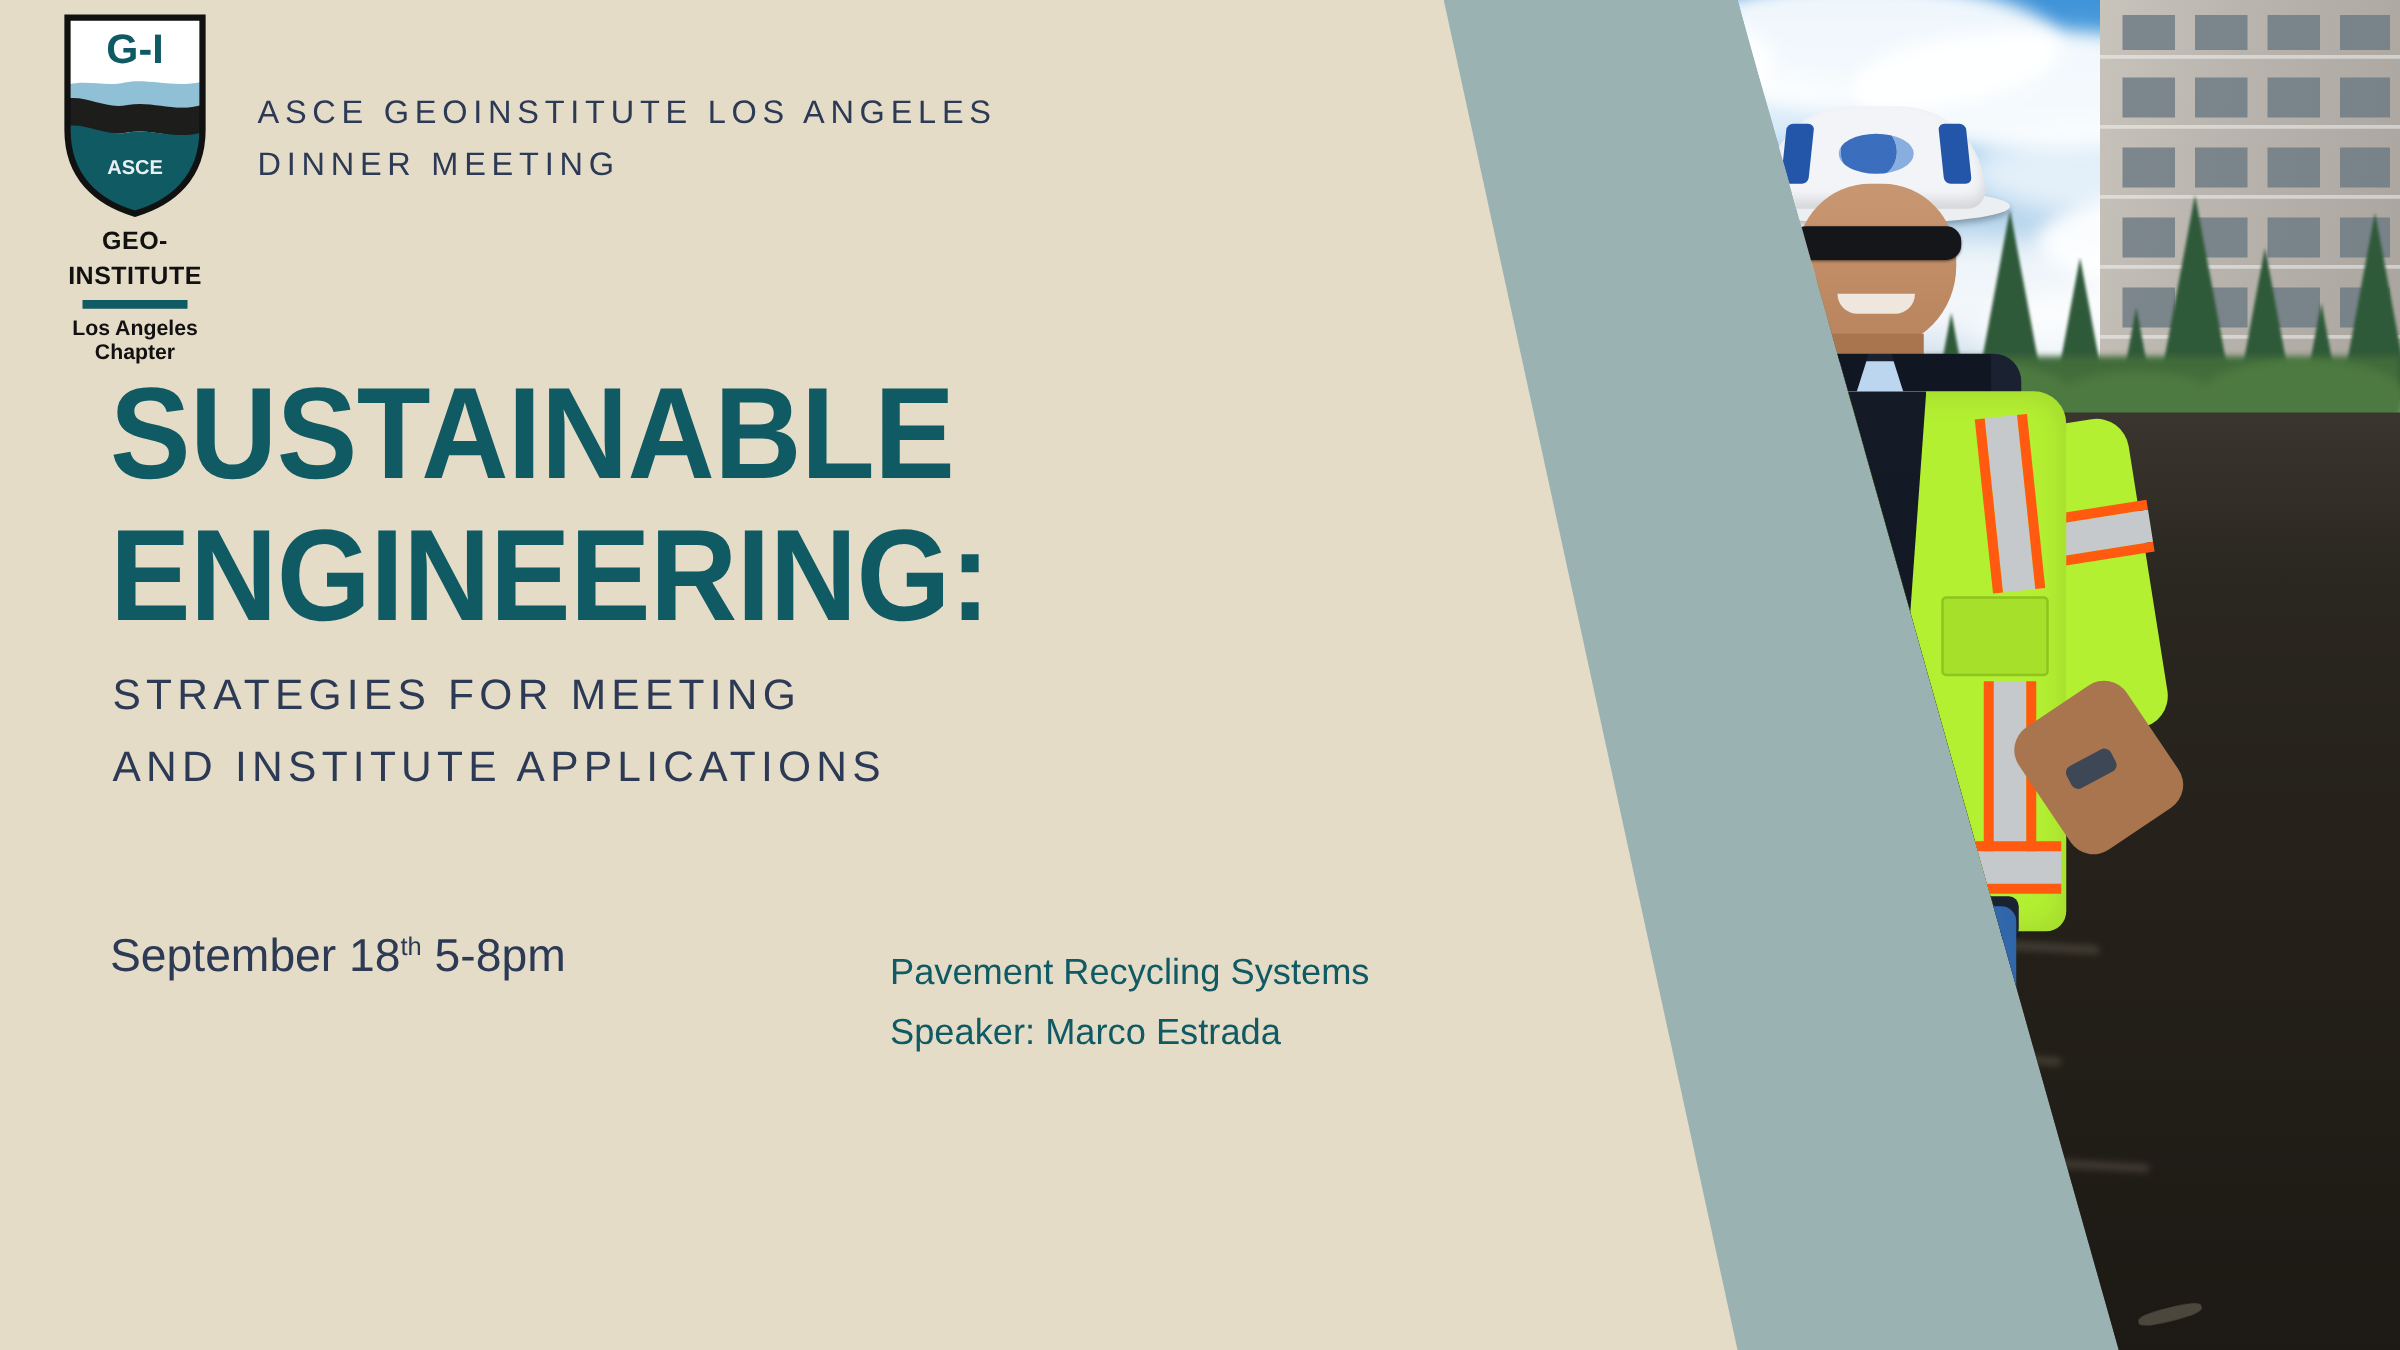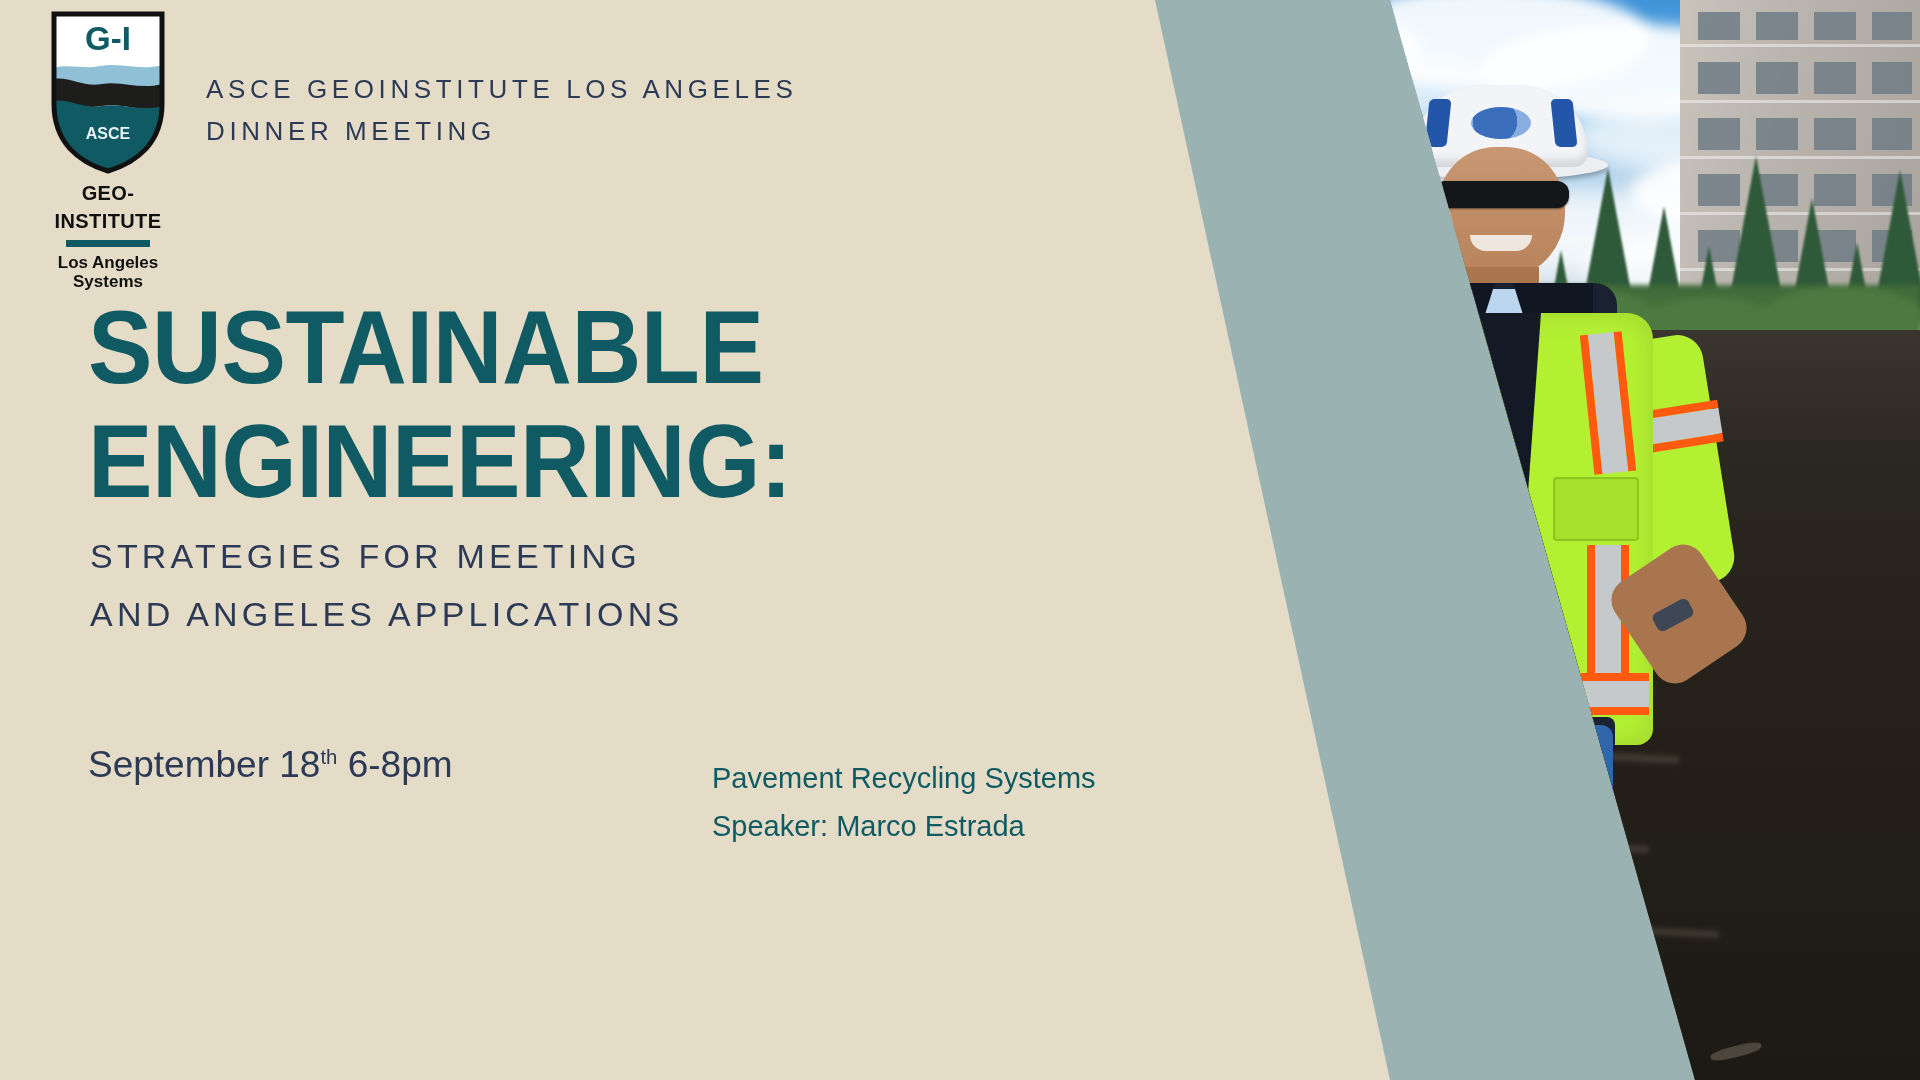--- a/index.html
+++ b/index.html
@@ -325,40 +325,40 @@
             <path d="M0 94 C20 88 34 102 54 98 C76 94 94 106 120 96 L120 170 L0 170 Z" fill="#0F5A63"></path>
           </g>
           <path d="M6 6 H114 V96 C114 134 90 154 60 163 C30 154 6 134 6 96 Z" fill="none" stroke="#111" stroke-width="5"></path>
           <text x="60" y="42" text-anchor="middle" fill="#0F5A63" font-family="Liberation Sans, sans-serif" font-weight="bold" font-size="33">G-I</text>
           <text x="60" y="131" text-anchor="middle" fill="#E8F1F2" font-family="Liberation Sans, sans-serif" font-weight="bold" font-size="16">ASCE</text>
         </svg>
       </div>
       <div class="logo-txt logo-geo">GEO-</div>
       <div class="logo-txt logo-geo">INSTITUTE</div>
       <div class="logo-rule"></div>
-      <div class="logo-txt logo-chap">Los Angeles Systems</div>
+      <div class="logo-txt logo-chap">Los Angeles Chapter</div>
     </div>
 
     <div class="hdr">
       <div>ASCE GEOINSTITUTE LOS ANGELES</div>
       <div>DINNER MEETING</div>
     </div>
 
     <div class="title">
       <div>SUSTAINABLE</div>
       <div>ENGINEERING:</div>
     </div>
 
     <div class="sub">
       <div>STRATEGIES FOR MEETING</div>
-      <div>AND ANGELES APPLICATIONS</div>
+      <div>AND INSTITUTE APPLICATIONS</div>
     </div>
 
     <div class="dates">
-      <div><span>September 18</span><sup>th</sup><span> 6-8pm</span></div>
+      <div><span>September 18</span><sup>th</sup><span> 5-8pm</span></div>
     </div>
 
     <div class="speaker">
       <div>Pavement Recycling Systems</div>
       <div>Speaker: Marco Estrada</div>
     </div>
 
   </div>
 </div>
 

